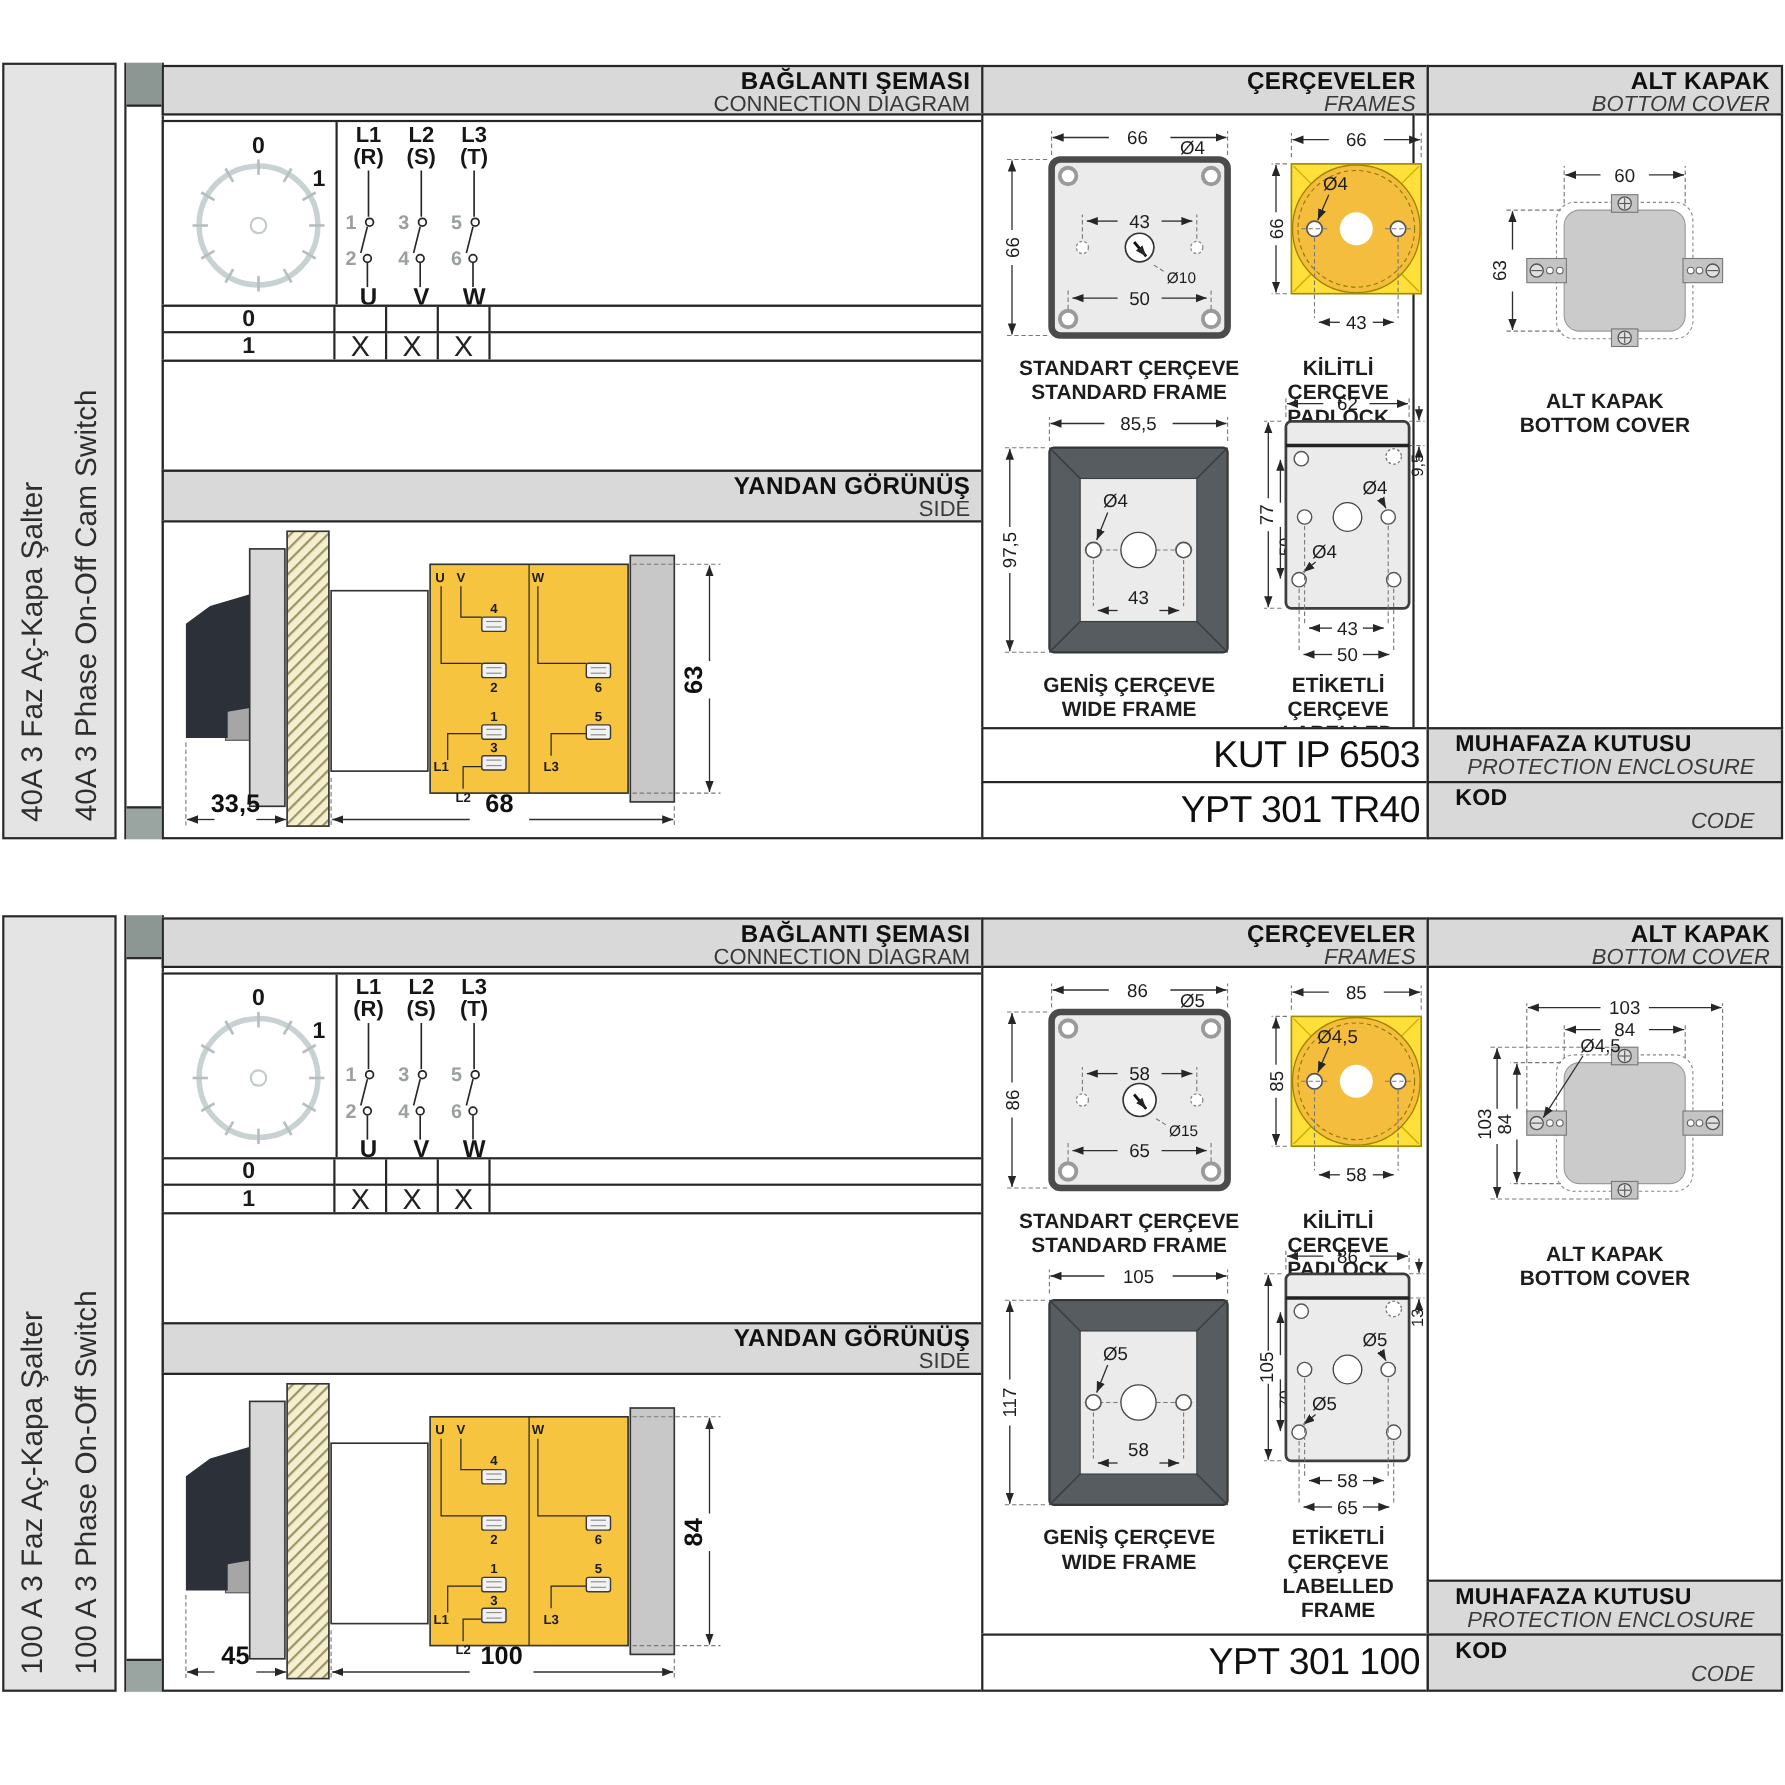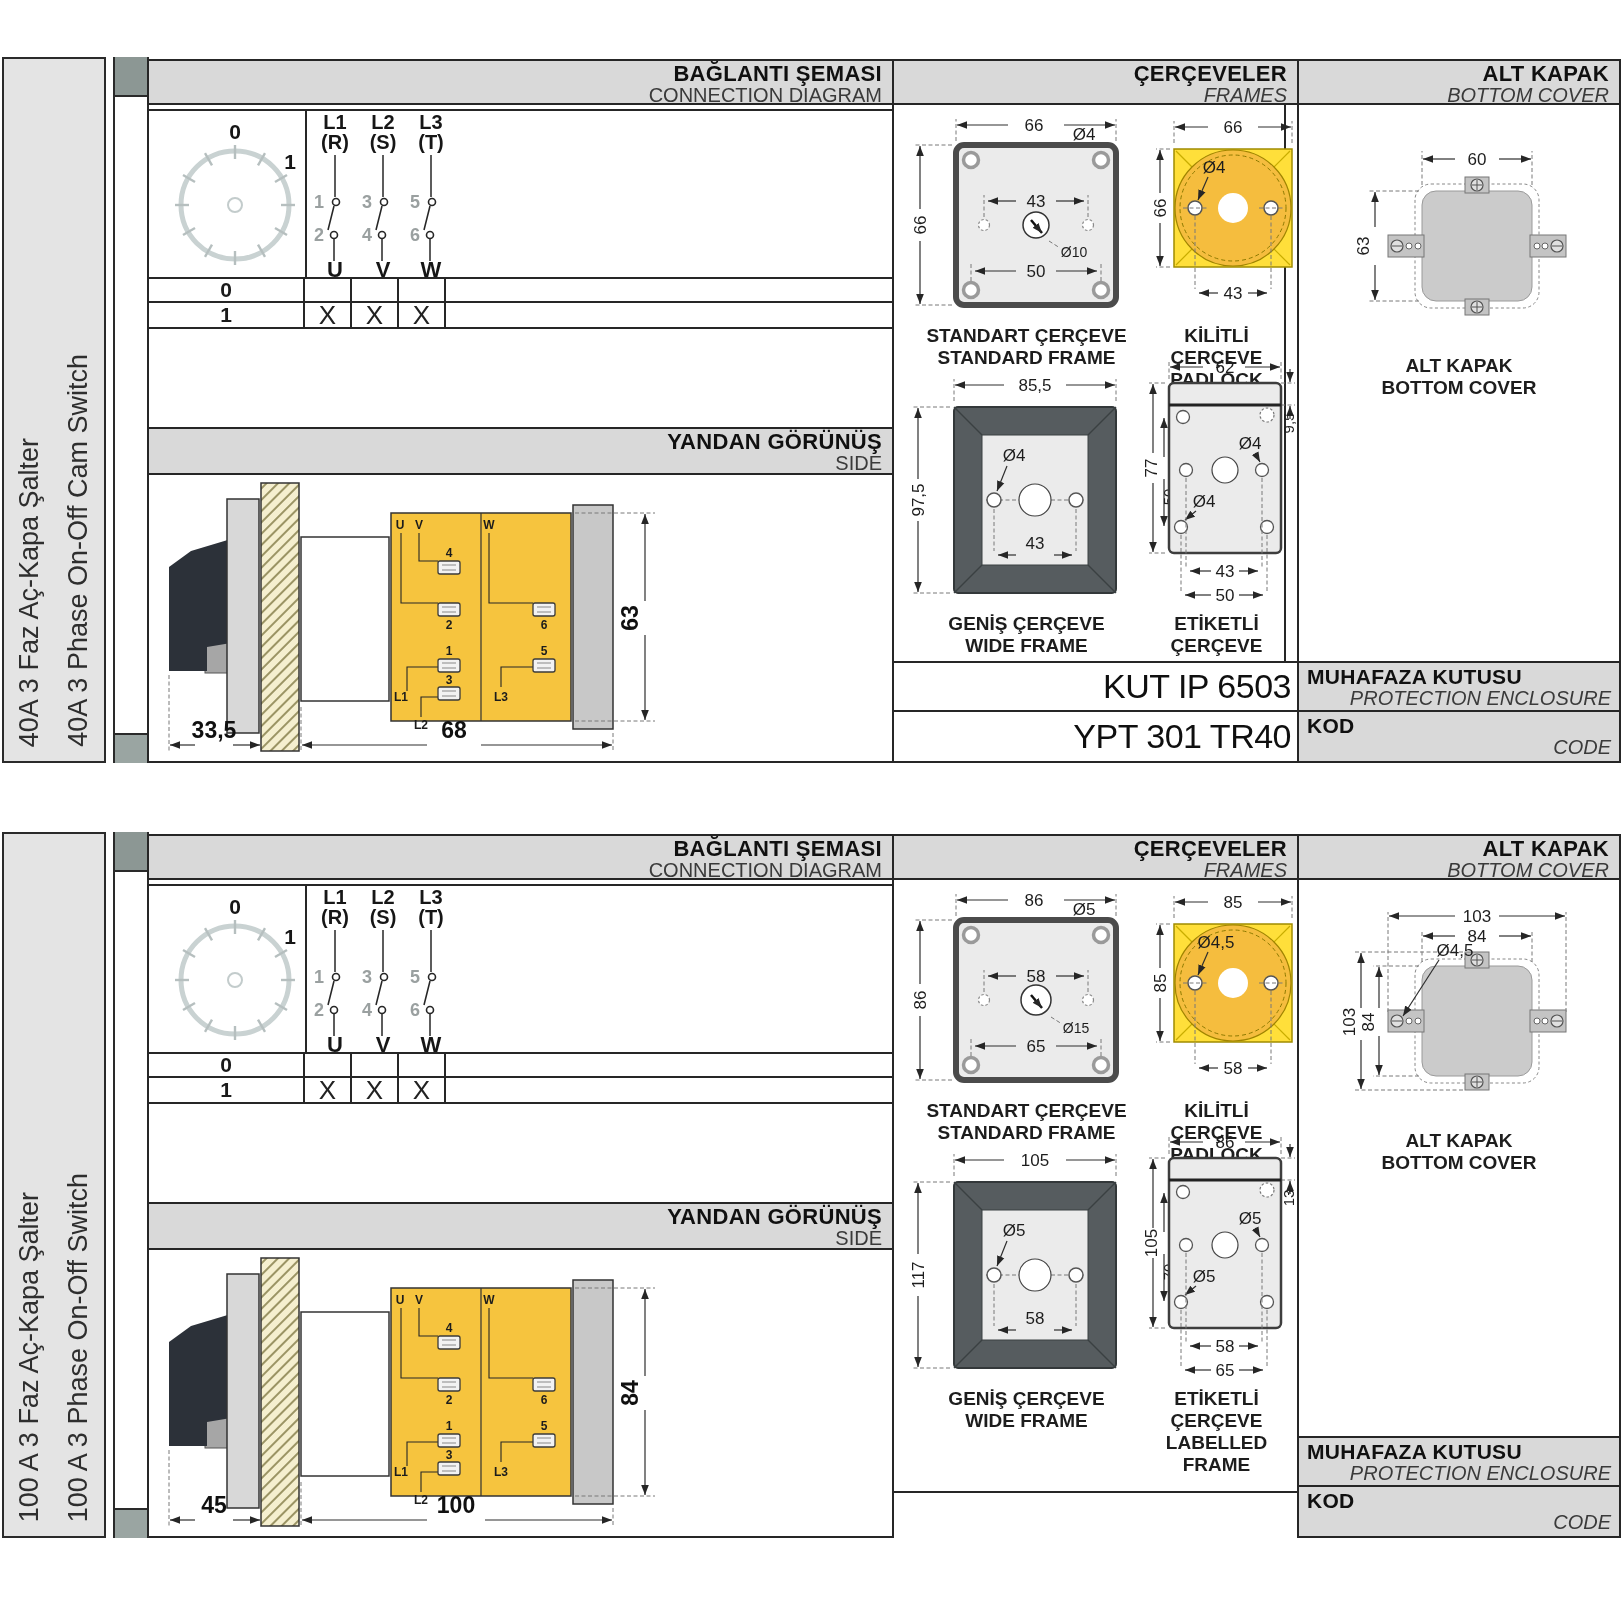--- a/index.html
+++ b/index.html
@@ -20,21 +20,21 @@
   .it{font-style:italic}
   .trow{display:flex;height:24px}
   .trow>div{border-right:2px solid #262626;display:flex;align-items:center;justify-content:center}
   .trow>div:last-child{border-right:none}
   .trow.first>div{border-bottom:2px solid #262626}
   .poslab{width:156px;font-weight:bold;font-size:21px}
   .xcell{width:47px;font-size:26px;color:#222}
   .fillcell{flex:1}
   .cap{position:absolute;text-align:center;font-weight:bold;font-size:19px;color:#1d1d1d;line-height:22px}
   .code-big{display:flex;align-items:center;justify-content:flex-end;font-size:34px;color:#0f0f0f;padding-right:6px;letter-spacing:-.5px}
-  .code-lab{padding:2px 8px}
+  .code-lab{padding:2px 24px}
   .code-lab .h-tr{font-size:21px;text-align:left}
   .code-lab .h-en{font-size:20px;text-align:right}
   svg{position:absolute;overflow:visible}
   svg text{font-family:"Liberation Sans",sans-serif}
   .ln{stroke:#262626;stroke-width:1.5;fill:none}
   .thin{stroke:#262626;stroke-width:1.1;fill:none}
   .node{stroke:#262626;stroke-width:1.6;fill:#fff}
   .dm{stroke:#2e2e2e;stroke-width:1.2;fill:none}
   .ex{stroke:#787878;stroke-width:1;stroke-dasharray:4 2.5;fill:none}
   text.d{font-size:17px;fill:#1d1d1d;text-anchor:middle}
@@ -851,20 +851,23 @@
     <div class="cap" style="left:242px;top:508px;width:161px">
       <div>ETİKETLİ ÇERÇEVE</div>
       <div>LABELLED FRAME</div>
     </div>
   </div>
 
   <div class="box graybg code-lab" style="left:1297px;top:604px;width:324px;height:51px">
     <div class="h-tr">MUHAFAZA KUTUSU</div>
     <div class="h-en it">PROTECTION ENCLOSURE</div>
   </div>
+  <div class="box code-big" style="left:892px;top:653px;width:407px;height:53px">
+      <span>YPT 301 100</span>
+    </div>
   <div class="box graybg code-lab" style="left:1297px;top:653px;width:324px;height:53px">
     <div class="h-tr">KOD</div>
     <div class="h-en it">CODE</div>
   </div>
 
   <div class="box" style="left:1297px;top:46px;width:324px;height:560px">
     <svg style="left:28px;top:28px" width="266" height="210">
       <g>
         <line class="ex" x1="61" y1="104" x2="61" y2="4"></line>
           <line class="ex" x1="239" y1="104" x2="239" y2="4"></line>

